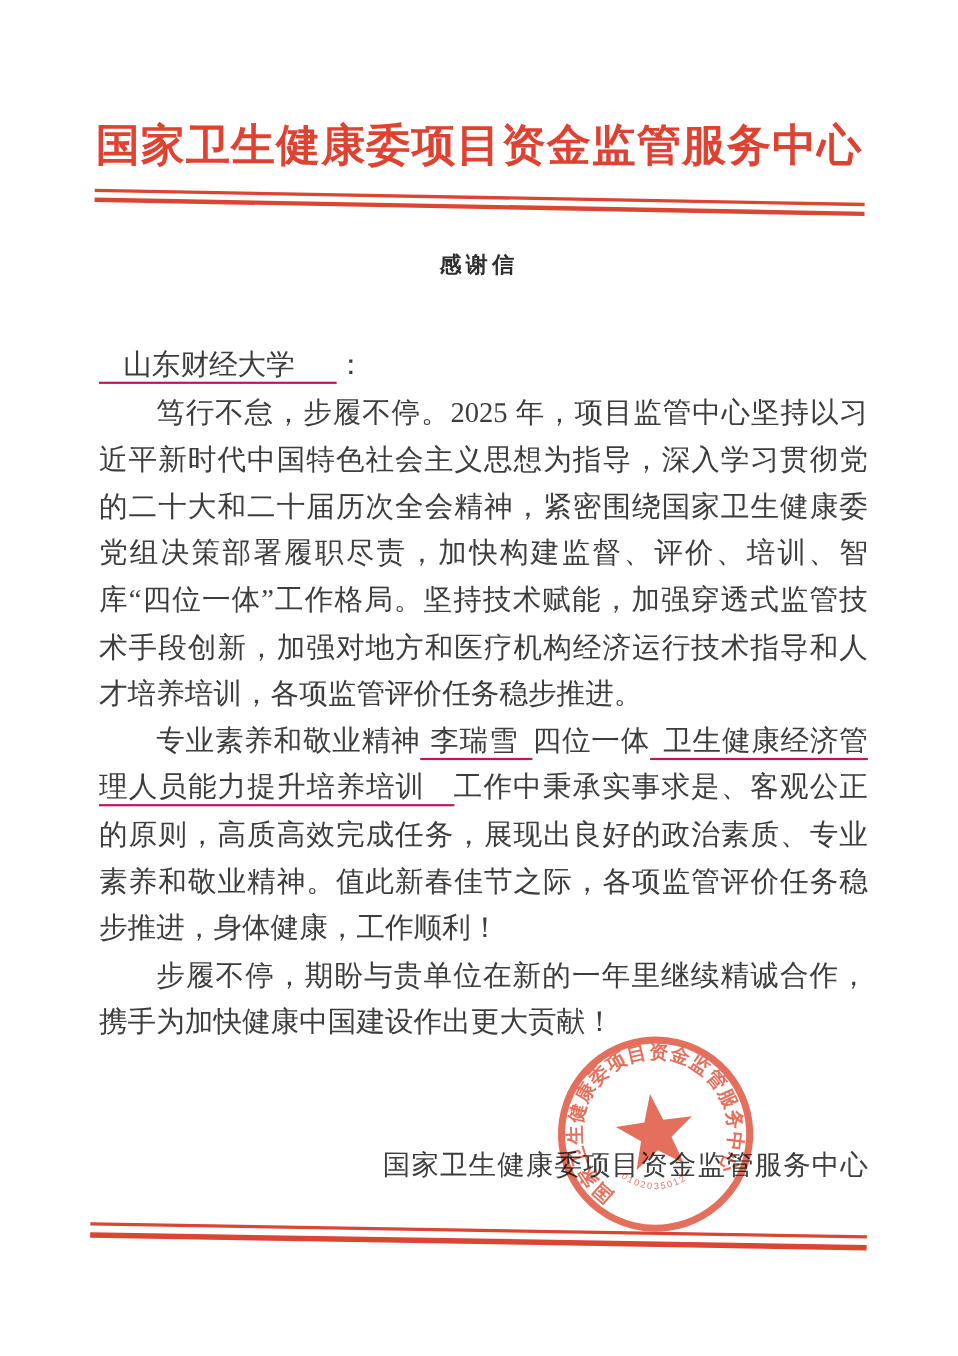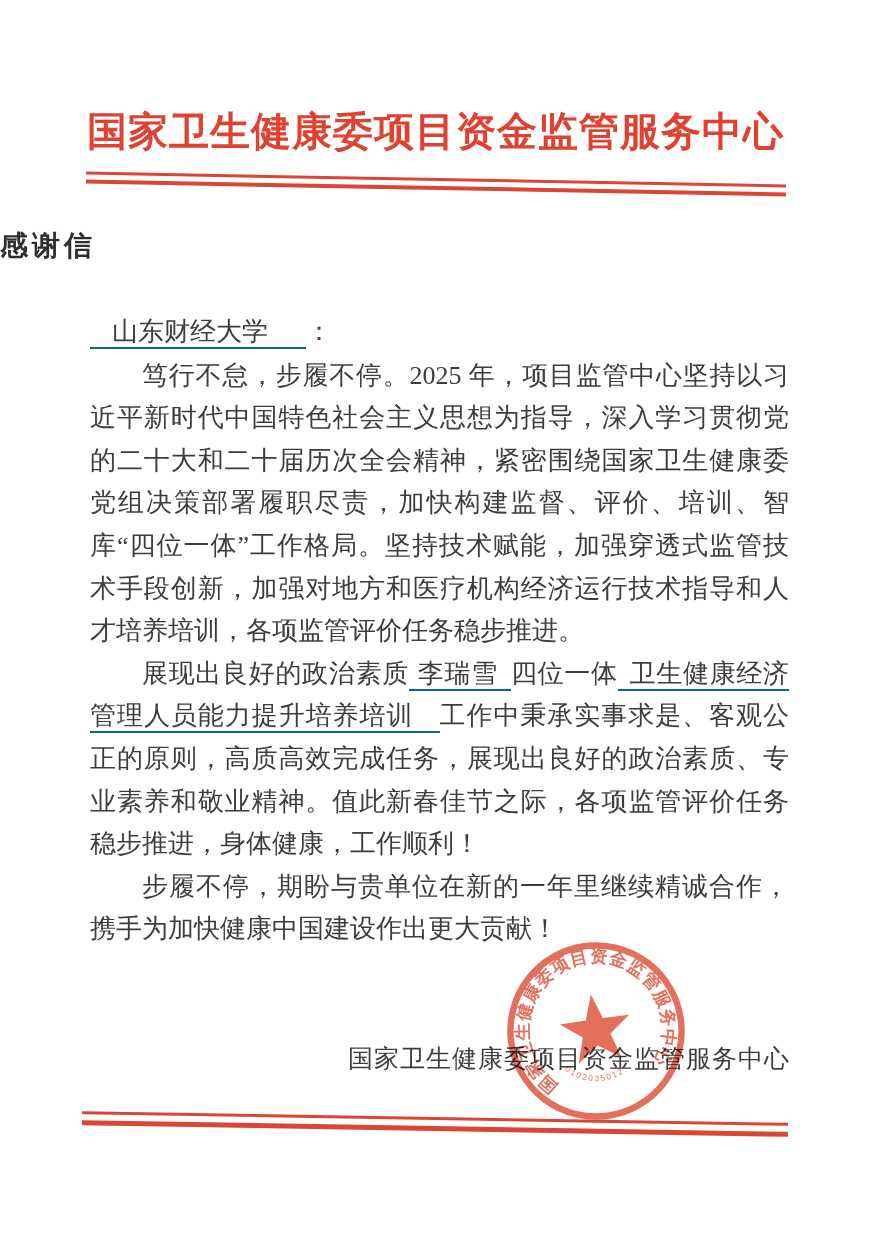--- a/index.html
+++ b/index.html
@@ -23,34 +23,35 @@
   .header-rules{
     position:absolute;top:178px;left:86px;width:700px;
     transform:rotate(1.05deg);
   }
   .rule-thin{height:2.5px;background:#da4534;}
   .rule-gap{height:5px;}
   .rule-thick{height:4.5px;background:#da4534;}
   
   .doc-title{
     position:absolute;top:227px;left:0;right:0;
-    font-size:28px;font-weight:bold;
+    text-align:center;
+    font-size:20px;font-weight:bold;
     letter-spacing:4px;
     color:#2e2e2e;
   }
   
   .body-block{
     position:absolute;top:311px;left:90px;width:699px;
     font-size:26px;line-height:42.6px;
     text-align:justify;
     color:#3d3d3d;
   }
   .recipient-line{margin:0 0 1px 0;}
   .u{
-    border-bottom:2px solid #0369a1;
+    border-bottom:2px solid #be185d;
     padding-bottom:1px;
   }
   .u-recipient{padding-left:22px;padding-right:38px;}
   .u-name{padding-left:9px;padding-right:13px;}
   .u-program{padding-left:12px;padding-right:26px;}
   .para{margin:0;text-indent:2em;}
   
   .signature{
     position:absolute;top:1042px;left:348px;width:414px;
     text-align:center;font-size:25px;color:#3d3d3d;
@@ -91,21 +92,21 @@
     <div class="rule-thick"></div>
   </div>
 
   <div class="doc-title">感谢信</div>
 
   <div class="body-block">
     <p class="recipient-line"><span class="u u-recipient">山东财经大学</span><span>：</span></p>
 
     <p class="para">笃行不怠，步履不停。2025 年，项目监管中心坚持以习近平新时代中国特色社会主义思想为指导，深入学习贯彻党的二十大和二十届历次全会精神，紧密围绕国家卫生健康委党组决策部署履职尽责，加快构建监督、评价、培训、智库“四位一体”工作格局。坚持技术赋能，加强穿透式监管技术手段创新，加强对地方和医疗机构经济运行技术指导和人才培养培训，各项监管评价任务稳步推进。</p>
 
-    <p class="para"><span>展现出良好的政治素质</span><span class="u u-name">李瑞雪</span><span>四位一体</span><span class="u u-program">卫生健康经济管理人员能力提升培养培训</span><span>工作中秉承实事求是、客观公正的原则，高质高效完成任务，展现出良好的政治素质、专业素养和敬业精神。值此新春佳节之际，各项监管评价任务稳步推进，身体健康，工作顺利！</span></p>
+    <p class="para"><span>专业素养和敬业精神</span><span class="u u-name">李瑞雪</span><span>四位一体</span><span class="u u-program">卫生健康经济管理人员能力提升培养培训</span><span>工作中秉承实事求是、客观公正的原则，高质高效完成任务，展现出良好的政治素质、专业素养和敬业精神。值此新春佳节之际，各项监管评价任务稳步推进，身体健康，工作顺利！</span></p>
 
     <p class="para">步履不停，期盼与贵单位在新的一年里继续精诚合作，携手为加快健康中国建设作出更大贡献！</p>
   </div>
 
   <div class="signature">国家卫生健康委项目资金监管服务中心</div>
 
   <svg class="seal" viewBox="0 0 200 200">
     <defs>
       <path id="seal-arc" d="M 52.5,153.5 A 73,73 0 1 1 147.5,153.5" fill="none"></path>
       <path id="seal-code-arc" d="M 53,128 A 55,55 0 0 0 147,128" fill="none"></path>

